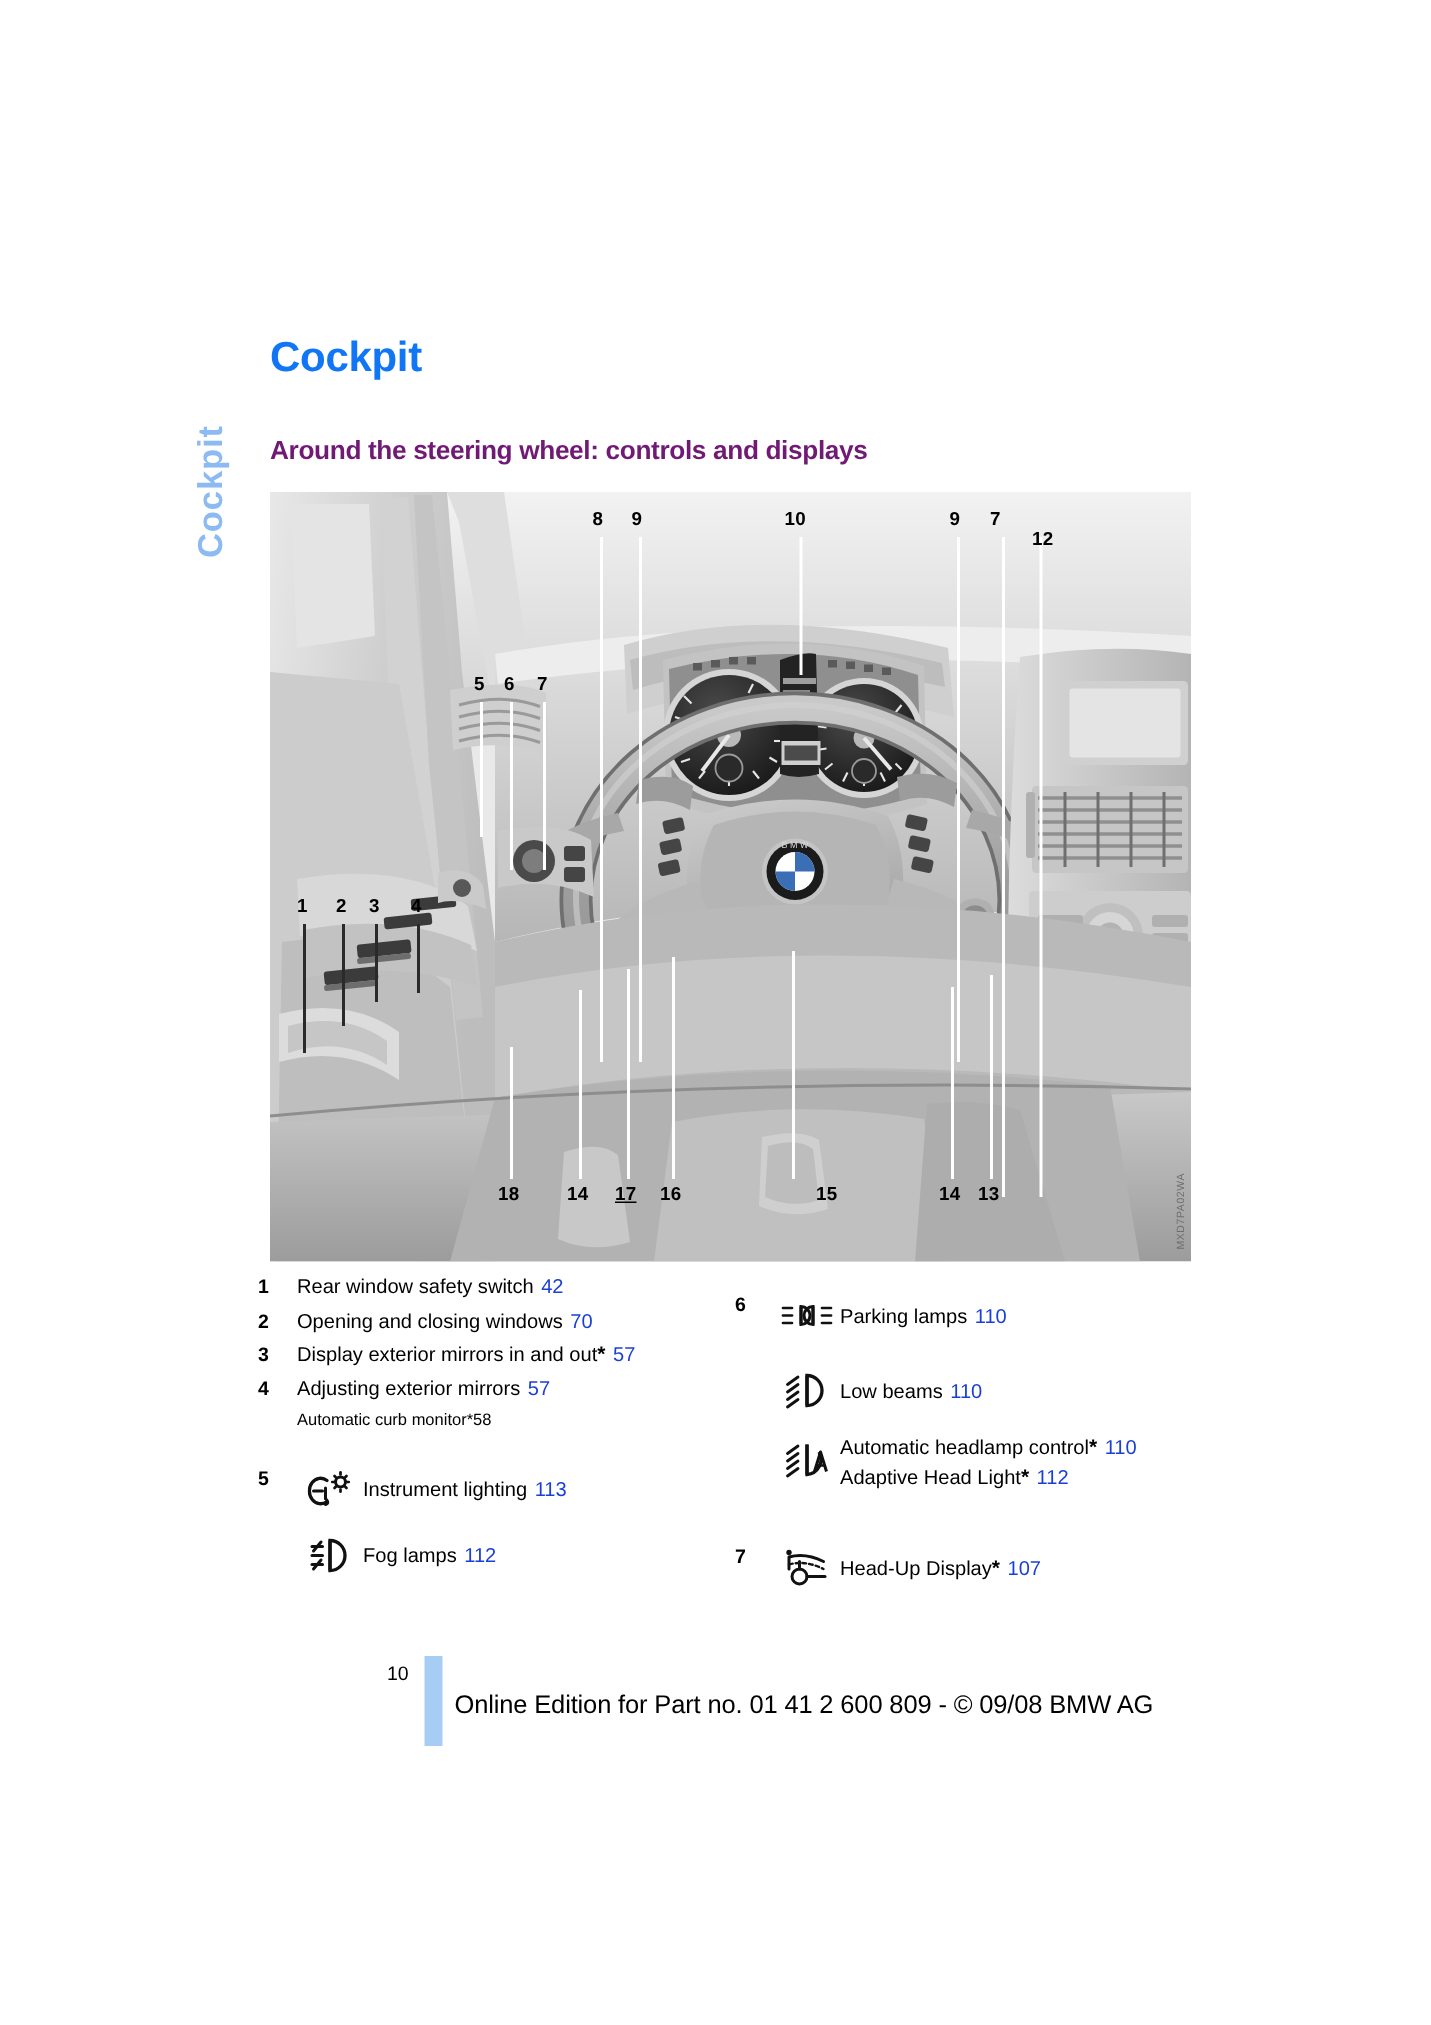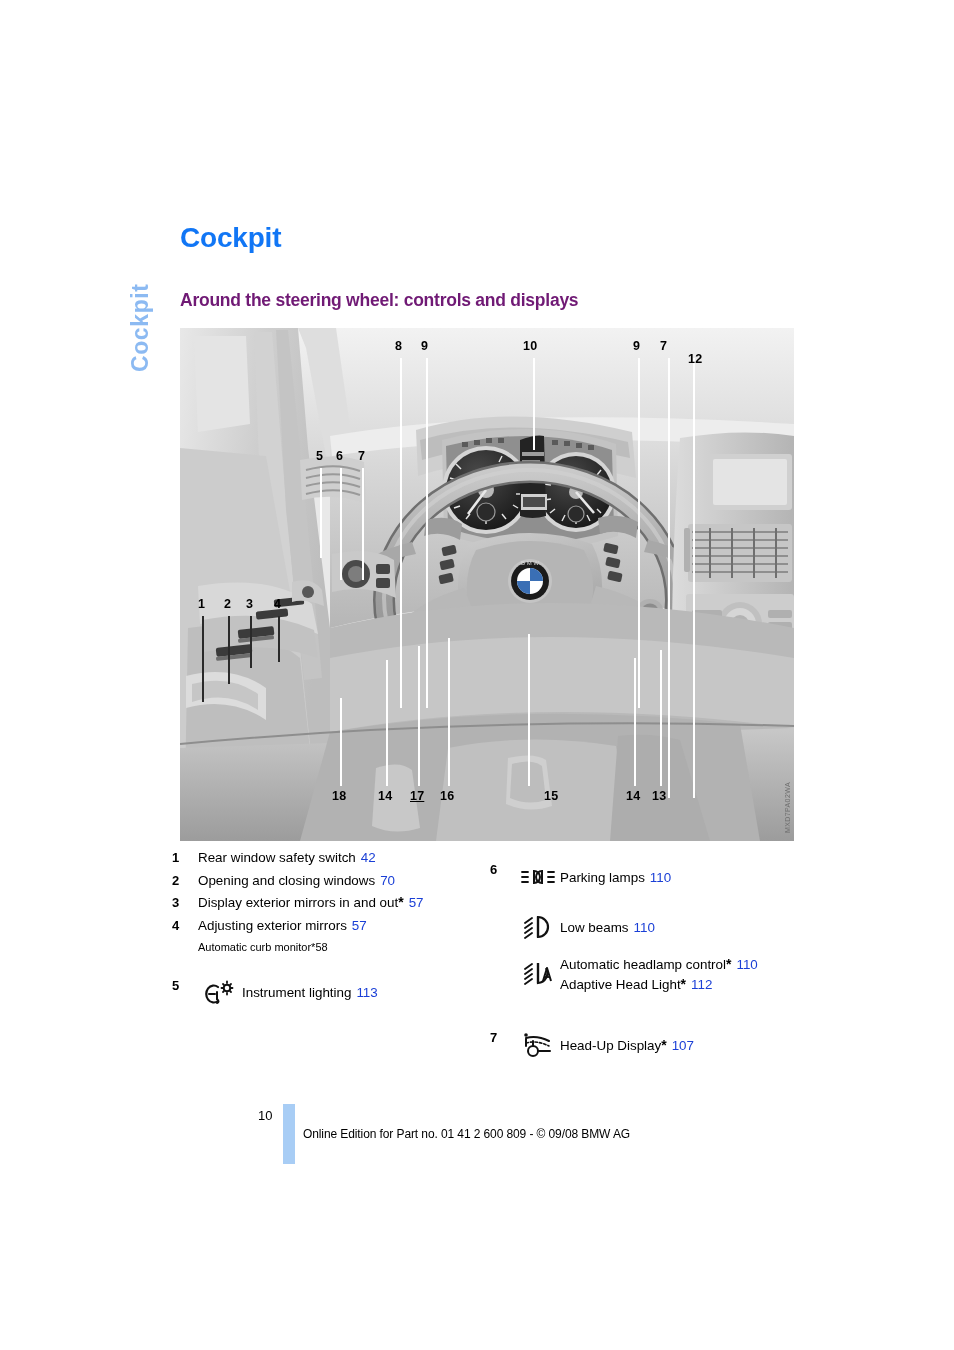--- a/index.html
+++ b/index.html
@@ -186,21 +186,21 @@
     left: 283px;
     top: 1104px;
     width: 12px;
     height: 60px;
     background: #a8cdf5;
   }
   .footer-text {
     position: absolute;
     left: 303px;
     top: 1127px;
-    font-size: 12px;
+    font-size: 17px;
     color: #000;
     letter-spacing: -0.1px;
   }
 </style>
 </head>
 <body>
 
 <div class="page">
 
   <div class="chapter-tab">
@@ -575,20 +575,39 @@
             </g>
           </svg>
         </div>
         <div class="ltext">
           <span>Instrument lighting</span><span class="pg">113</span>
         </div>
       </div>
 
       <div class="spacer-6"></div>
 
+      <div class="irow">
+        <div class="lnum"></div>
+        <div class="icon-box">
+          <svg width="30" height="26" viewBox="0 0 30 26">
+            <path d="M15,3 L15,23 A10,10 0 0,0 15,3 Z" fill="none" stroke="#111" stroke-width="2.2"></path>
+            <path d="M15,3 L15,23" stroke="#111" stroke-width="2.2"></path>
+            <g stroke="#111" stroke-width="2" stroke-linecap="round">
+              <path d="M3,7 L10,7"></path>
+                <path d="M3,13 L10,13"></path>
+                <path d="M3,19 L10,19"></path>
+            </g>
+            <path d="M9,4 L4,10" stroke="#111" stroke-width="2" stroke-linecap="round"></path>
+            <path d="M9,16 L4,22" stroke="#111" stroke-width="2" stroke-linecap="round"></path>
+          </svg>
+        </div>
+        <div class="ltext">
+          <span>Fog lamps</span><span class="pg">112</span>
+        </div>
+      </div>
     </div>
 
     <div class="legend-col right">
 
       <div class="spacer-12"></div>
 
       <div class="irow">
         <div class="lnum">6</div>
         <div class="icon-box">
           <svg width="38" height="20" viewBox="0 0 38 20">

